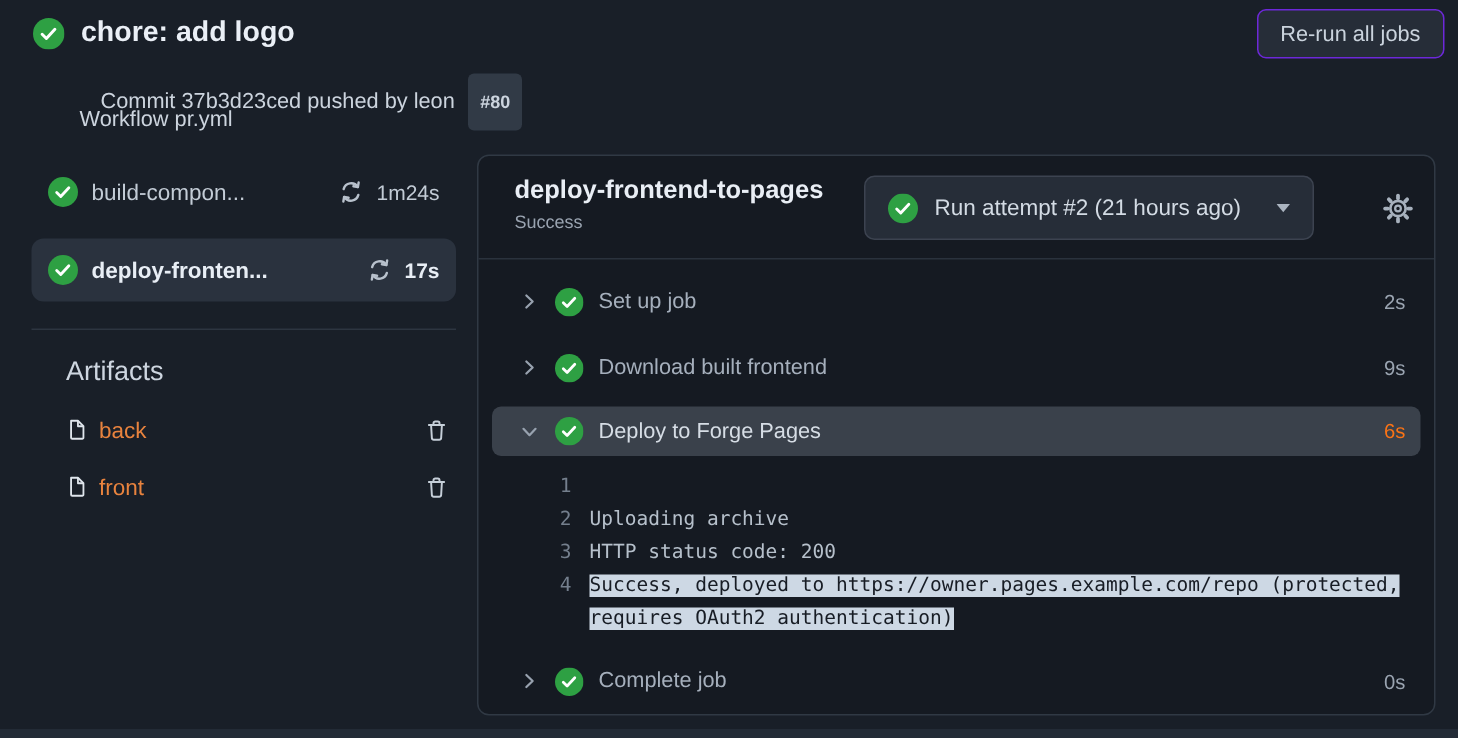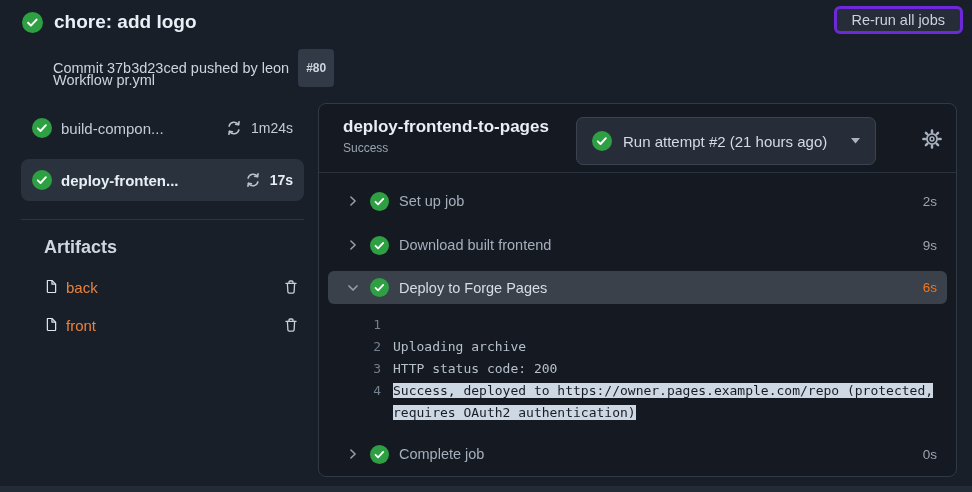--- a/index.html
+++ b/index.html
@@ -8,58 +8,58 @@
     position:relative; overflow:hidden;
     background:#191f28;
     font-family:"Liberation Sans", sans-serif;
     color:#cbd3dd;
   }
   svg { display:block; }
 
   
   .run-header { position:absolute; left:22px; top:11px; display:flex; align-items:center; gap:11px; }
   .run-title { font-size:19px; font-weight:700; color:#eaeff6; }
-  .commit-line { position:absolute; left:53px; top:49px; font-size:14.5px; color:#ccd4de; display:flex; align-items:center; gap:9px; }
+  .commit-line { position:absolute; left:67px; top:49px; font-size:14.5px; color:#ccd4de; display:flex; align-items:center; gap:9px; }
   .run-number-badge { background:#313a46; color:#ccd4de; font-size:12px; font-weight:600; padding:12px 8px; border-radius:4px; }
   .workflow-line { position:absolute; left:53px; top:72px; font-size:14.5px; color:#ccd4de; }
   .rerun-btn {
-    position:absolute; top:6px; right:9px; height:28px; padding:0 15px;
-    background:#262d38; border:3px solid #6d28d9; border-radius:6px;
+    position:absolute; top:6px; right:9px; height:33px; padding:0 15px;
+    background:#262d38; border:1px solid #6d28d9; border-radius:6px;
     color:#cad3dd; font-size:14.5px; font-family:inherit; cursor:pointer;
     display:flex; align-items:center;
   }
 
   
   .sidebar { position:absolute; left:21px; top:107px; width:283px; }
   .job-row { height:42px; border-radius:8px; display:flex; align-items:center; gap:9px; padding:0 11px; margin-bottom:10px; cursor:pointer; }
   .job-row.selected { background:#2a323e; }
   .job-name { flex:1; font-size:15px; color:#c3ccd6; white-space:nowrap; overflow:hidden; }
   .job-row.selected .job-name { font-weight:700; color:#e8eef5; }
   .job-duration { font-size:14px; color:#c3ccd6; }
   .job-row.selected .job-duration { font-weight:700; color:#e8eef5; }
   .icon-refresh { color:#b8c1cc; }
   .sidebar-divider { border:none; border-top:1px solid #2d3540; margin:18px 0 0 0; }
 
   .artifacts { padding-left:23px; }
-  .artifacts-title { margin-top:17px; font-size:18px; font-weight:700; color:#ced6e0; }
+  .artifacts-title { margin-top:17px; font-size:18px; font-weight:400; color:#ced6e0; }
   .artifact-row { margin-top:21px; display:flex; align-items:flex-start; gap:7px; padding-right:5px; }
   .artifact-link { font-size:15px; color:#e8833e; text-decoration:none; flex:1; }
   .icon-file { color:#dfe5ec; }
   .trash-btn { background:none; border:none; padding:0; cursor:pointer; color:#c6cfd9; }
 
   
   .panel {
     position:absolute; left:318px; top:103px; width:639px; height:374px;
     background:#151a22; border:1px solid #303944; border-radius:8px;
   }
   .panel-header { position:relative; height:69px; border-bottom:1px solid #2a323d; padding:13px 0 0 24px; }
   .panel-job-title { font-size:17px; font-weight:700; color:#e9eef5; }
   .panel-job-status { margin-top:4px; font-size:12px; color:#99a3b0; }
   .attempt-dropdown {
-    position:absolute; left:257px; top:13px; height:48px; padding:0 15px;
+    position:absolute; left:257px; top:13px; height:43px; padding:0 15px;
     background:#262d38; border:1px solid #3c4350; border-radius:7px;
     display:flex; align-items:center; gap:11px; cursor:pointer;
     color:#d3dbe4; font-size:15px; font-family:inherit;
   }
   .attempt-caret { margin-left:13px; color:#aab4c0; }
   .gear-btn { position:absolute; right:13px; top:24px; background:none; border:none; padding:0; cursor:pointer; color:#a7b1bd; }
 
   .steps { padding-top:6px; }
   .step-row { height:44px; margin:0 9px; padding:0 10px 0 18px; display:flex; align-items:center; gap:10px; cursor:pointer; }
   .step-row.expanded { height:33px; margin-top:4px; background:#3a414b; border-radius:6px;justify-content:center; }

